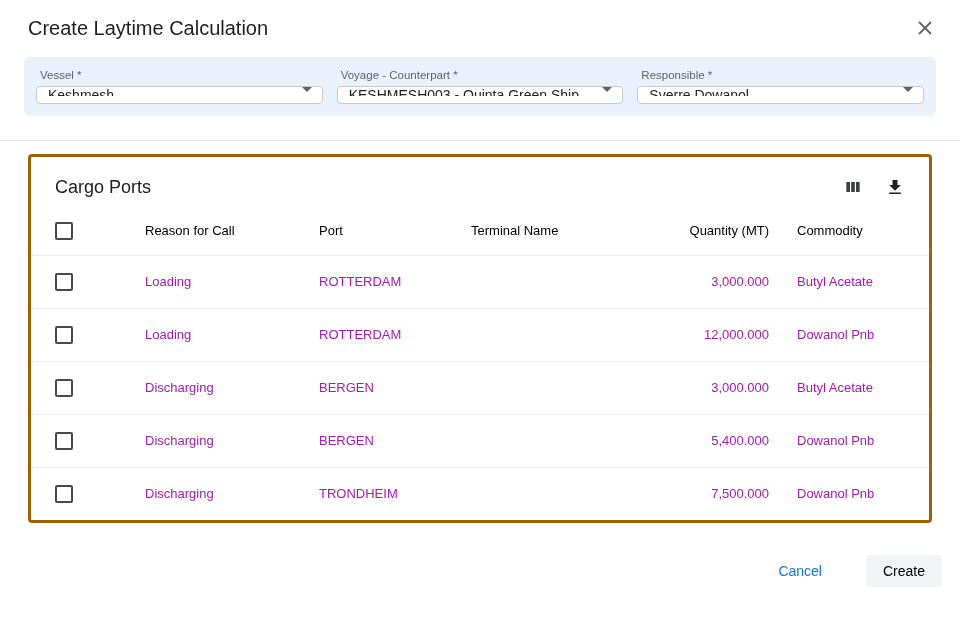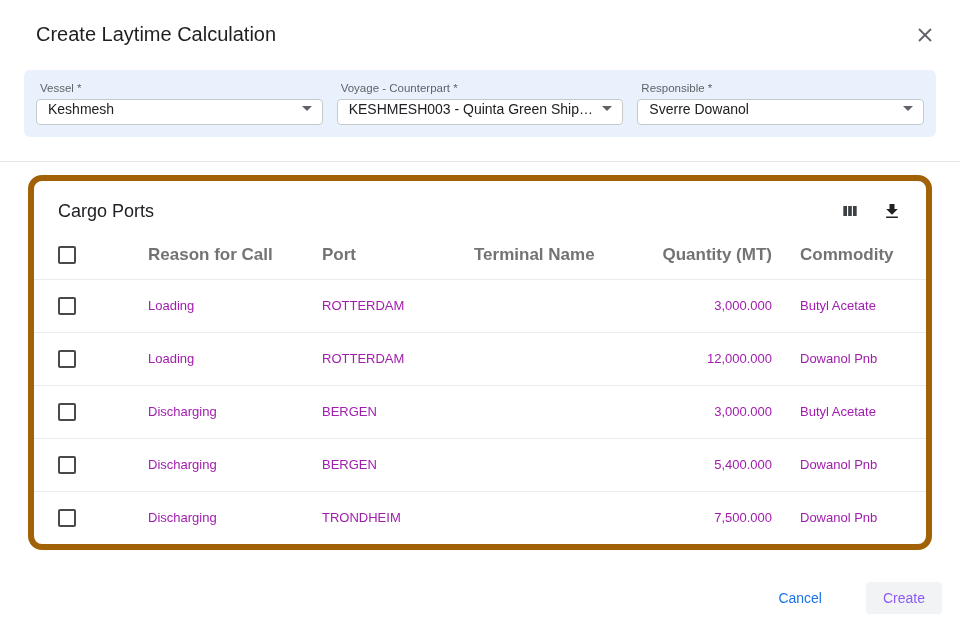--- a/index.html
+++ b/index.html
@@ -10,77 +10,77 @@
     font-family: "Liberation Sans", "DejaVu Sans", sans-serif;
     color: #202124;
     overflow: hidden;
   }
 
   
   .dialog-header {
     display: flex; justify-content: space-between; align-items: center;
     padding: 15px 22px 13px 28px;
   }
-  .dialog-title { margin: 8px; font-size: 20px; font-weight: 500; color: #1f1f1f; }
+  .dialog-title { margin: 0; font-size: 20px; font-weight: 500; color: #1f1f1f; }
   .close-btn {
     background: none; border: none; padding: 4px; cursor: pointer;
     display: flex; align-items: center; justify-content: center;
   }
 
   
   .form-panel {
     margin: 3px 24px 0;
     background: #e9f2fc;
     border-radius: 6px;
     padding: 12px;
     display: flex; gap: 14px;
   }
   .field { flex: 1 1 0; display: flex; flex-direction: column; min-width: 0; }
   .field-label { font-size: 11.5px; color: #5f6368; margin: 0 0 5px 4px; }
   .select {
     background: #fff;
     border: 1px solid #c6c9cc;
     border-radius: 4px;
-    height: 26px;
-    display: flex; align-items: center; justify-content: space-between;
+    height: 18px;
+    display: flex; justify-content: space-between;
     padding: 0 10px 7px 11px;
     font-size: 14px; color: #202124;
     cursor: pointer;
   }
   .select .value {
     overflow: hidden; text-overflow: ellipsis; white-space: nowrap;
     padding-right: 8px;
   }
   .caret {
     width: 0; height: 0; flex: 0 0 auto;
     border-left: 5px solid transparent;
     border-right: 5px solid transparent;
     border-top: 5px solid #5f6368;
   }
 
   .divider { border-top: 1px solid #e6e6e6; margin-top: 24px; }
 
   
   .card {
     margin: 13px 28px 0;
-    border: 6px solid #a16207;
-    border-radius: 14px;
+    border: 3px solid #a16207;
+    border-radius: 4px;
     overflow: hidden;
   }
   .card-header {
     display: flex; justify-content: space-between; align-items: center;
     padding: 18px 22px 8px 24px;
   }
   .card-title { margin: 0; font-size: 18px; font-weight: 400; color: #202124; }
   .card-actions { display: flex; align-items: center; gap: 18px; }
   .icon-btn { background: none; border: none; padding: 2px; cursor: pointer; display: flex; }
 
   table { width: 100%; border-collapse: collapse; table-layout: fixed; }
   thead th {
-    font-size: 17px; font-weight: 700; color: #737373;
+    font-size: 13px; font-weight: 400; color: #000000;
     text-align: left; height: 48px; padding: 0 0 0 28px;
     vertical-align: middle; white-space: nowrap;
   }
   tbody td {
     font-size: 13px; color: #a21caf;
     height: 53px; padding: 0 0 0 28px;
     border-top: 1px solid #ebebeb;
     vertical-align: middle; white-space: nowrap;
   }
   th.cb-col, td.cb-col { padding-left: 24px; }
@@ -99,21 +99,21 @@
     gap: 36px;
     margin: 32px 18px 0 0;
   }
   .btn-text {
     background: none; border: none; cursor: pointer;
     color: #1a73e8; font-size: 14px; font-weight: 500;
     font-family: inherit; padding: 6px 8px;
   }
   .btn-disabled {
     background: #f1f3f4; border: none; border-radius: 4px;
-    color: #8b5cf6; font-size: 14px; font-weight: 500;
+    color: #000000; font-size: 14px; font-weight: 500;
     font-family: inherit; padding: 8px 17px;
     cursor: default;
   }
 </style>
 </head>
 <body>
 
 <div class="dialog">
 
   <div class="dialog-header">

